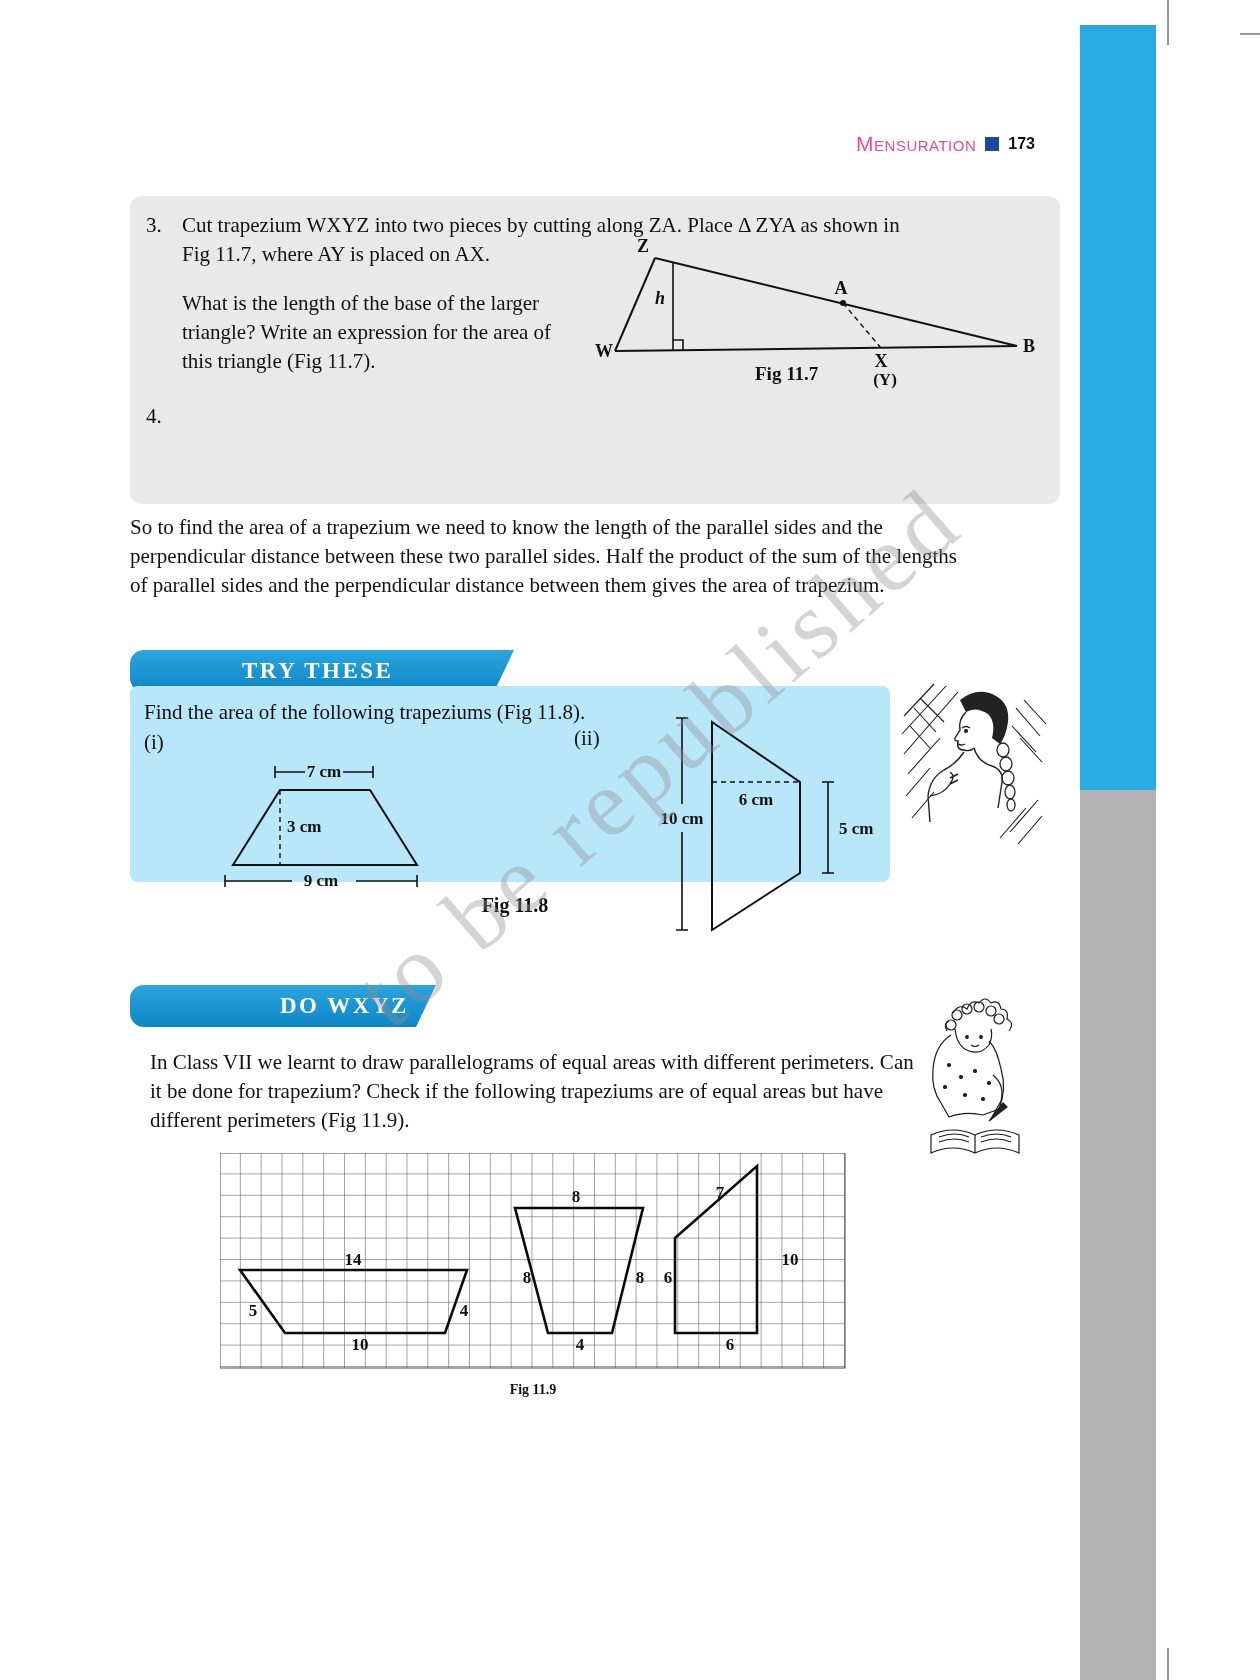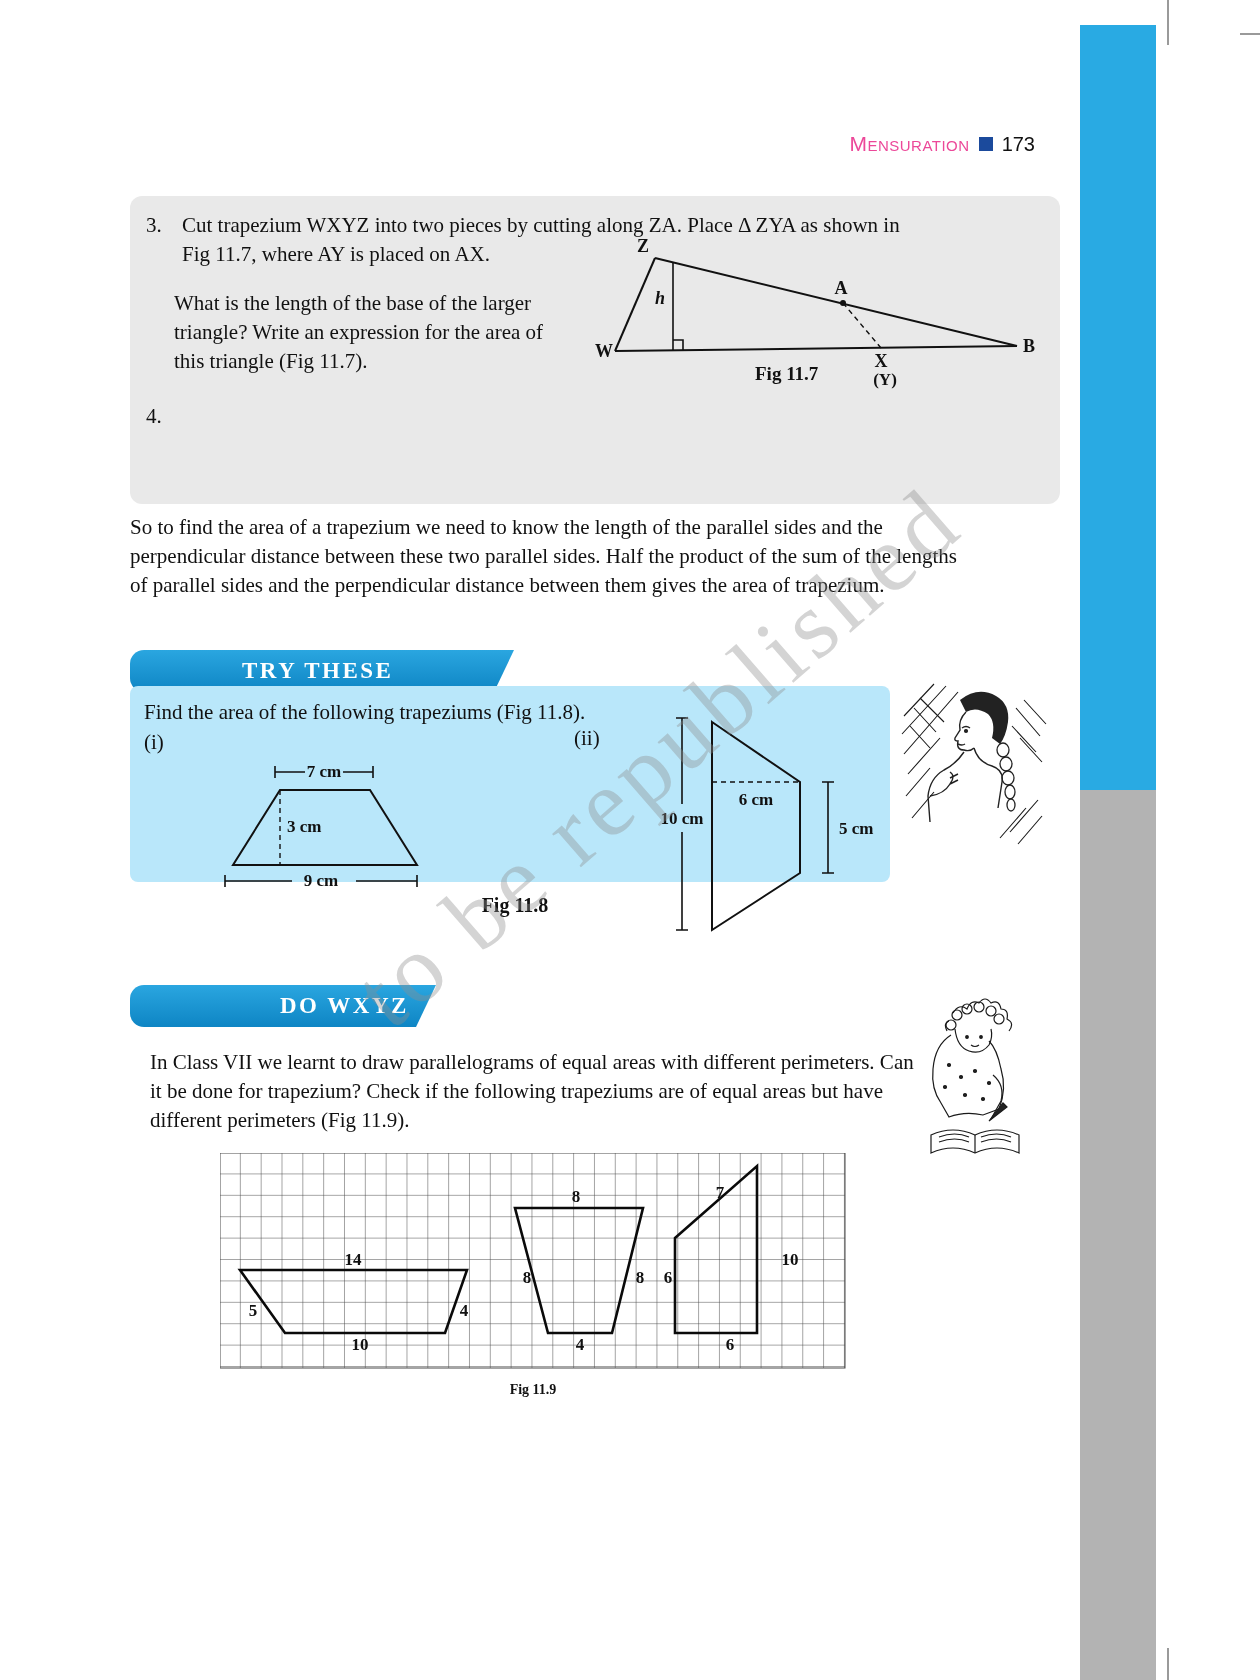--- a/index.html
+++ b/index.html
@@ -7,26 +7,26 @@
   body { font-family:"Liberation Serif", serif; }
   .page { position:relative; width:1260px; height:1680px; background:#fff; overflow:hidden; }
   .abs { position:absolute; }
   .txt { font-size:21px; line-height:1.38; color:#111; }
   .band-blue { position:absolute; left:1080px; top:25px; width:76px; height:765px; background:#29aae3; }
   .band-gray { position:absolute; left:1080px; top:790px; width:76px; height:890px; background:#b3b3b3; }
   .cropmark { position:absolute; background:#9a9a9a; }
   .header { position:absolute; top:132px; left:0; width:1035px; display:flex; justify-content:flex-end; align-items:center; gap:9px; }
   .chapter { font-variant:small-caps; font-size:21px; letter-spacing:.5px; color:#ec4899; font-family:"Liberation Sans", sans-serif; }
   .pagesq { width:14px; height:14px; background:#1b4a9c; display:inline-block; }
-  .pagenum { font-size:20px; font-weight:normal; color:#111; font-family:"Liberation Sans", sans-serif; }
+  .pagenum { font-size:16px; font-weight:bold; color:#111; font-family:"Liberation Sans", sans-serif; }
   .graybox { position:absolute; left:130px; top:196px; width:930px; height:308px; background:#e9e9e9; border-radius:12px; padding:15px 18px 0 16px; }
   .itemrow { display:flex; gap:0; }
   .itemnum { width:36px; flex:0 0 36px; font-size:21px; color:#111; }
   .itembody { width:740px; }
-  .question { width:400px; margin:20px 0 0 28px; }
+  .question { width:400px; margin:20px 0 0 36px; }
   .para { position:absolute; left:130px; top:513px; width:845px; }
   .banner { position:absolute; height:42px; background:linear-gradient(180deg,#2aa6e0,#0e85c4); color:#fff; font-weight:bold; font-size:23px; letter-spacing:2.5px; line-height:42px; border-radius:14px 0 0 14px; clip-path:polygon(0 0,100% 0,calc(100% - 20px) 100%,0 100%); }
   .bluepanel { position:absolute; left:130px; top:686px; width:760px; height:196px; background:#b9e7fa; border-radius:8px; }
   .fig text { font-family:"Liberation Serif", serif; fill:#111; }
   .dim { stroke:#111; stroke-width:1.6; fill:none; }
   .shape { stroke:#111; stroke-width:2; fill:none; }
   .dashed { stroke:#111; stroke-width:1.4; fill:none; stroke-dasharray:5 4; }
   .caption { font-weight:bold; font-size:14px; color:#111; }
   .dothis-text { position:absolute; left:150px; top:1048px; width:778px; }
   .figcap9 { position:absolute; left:220px; top:1382px; width:626px; text-align:center; }

